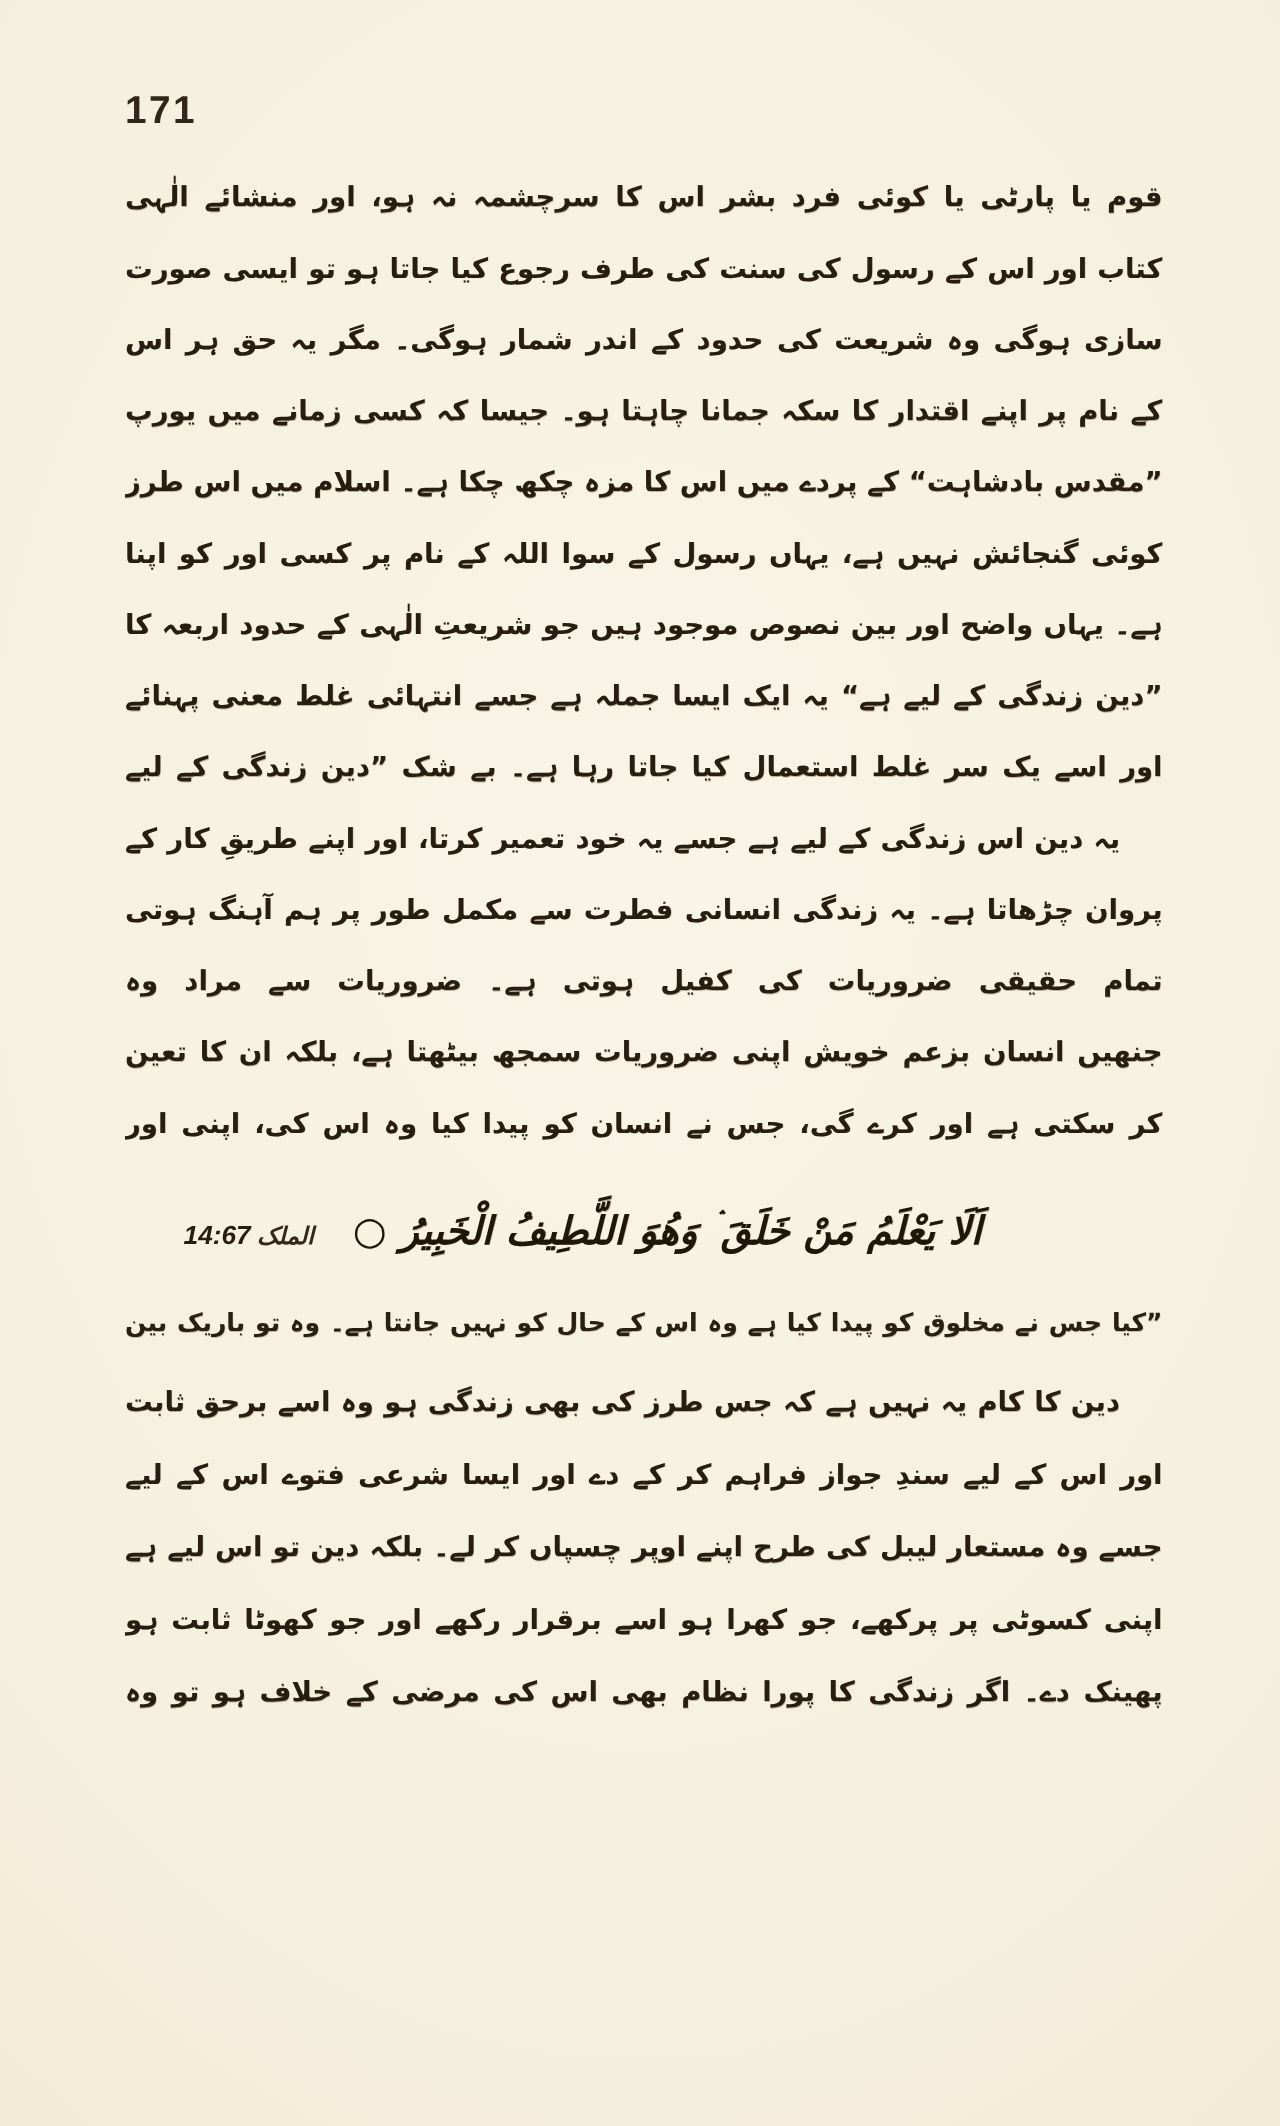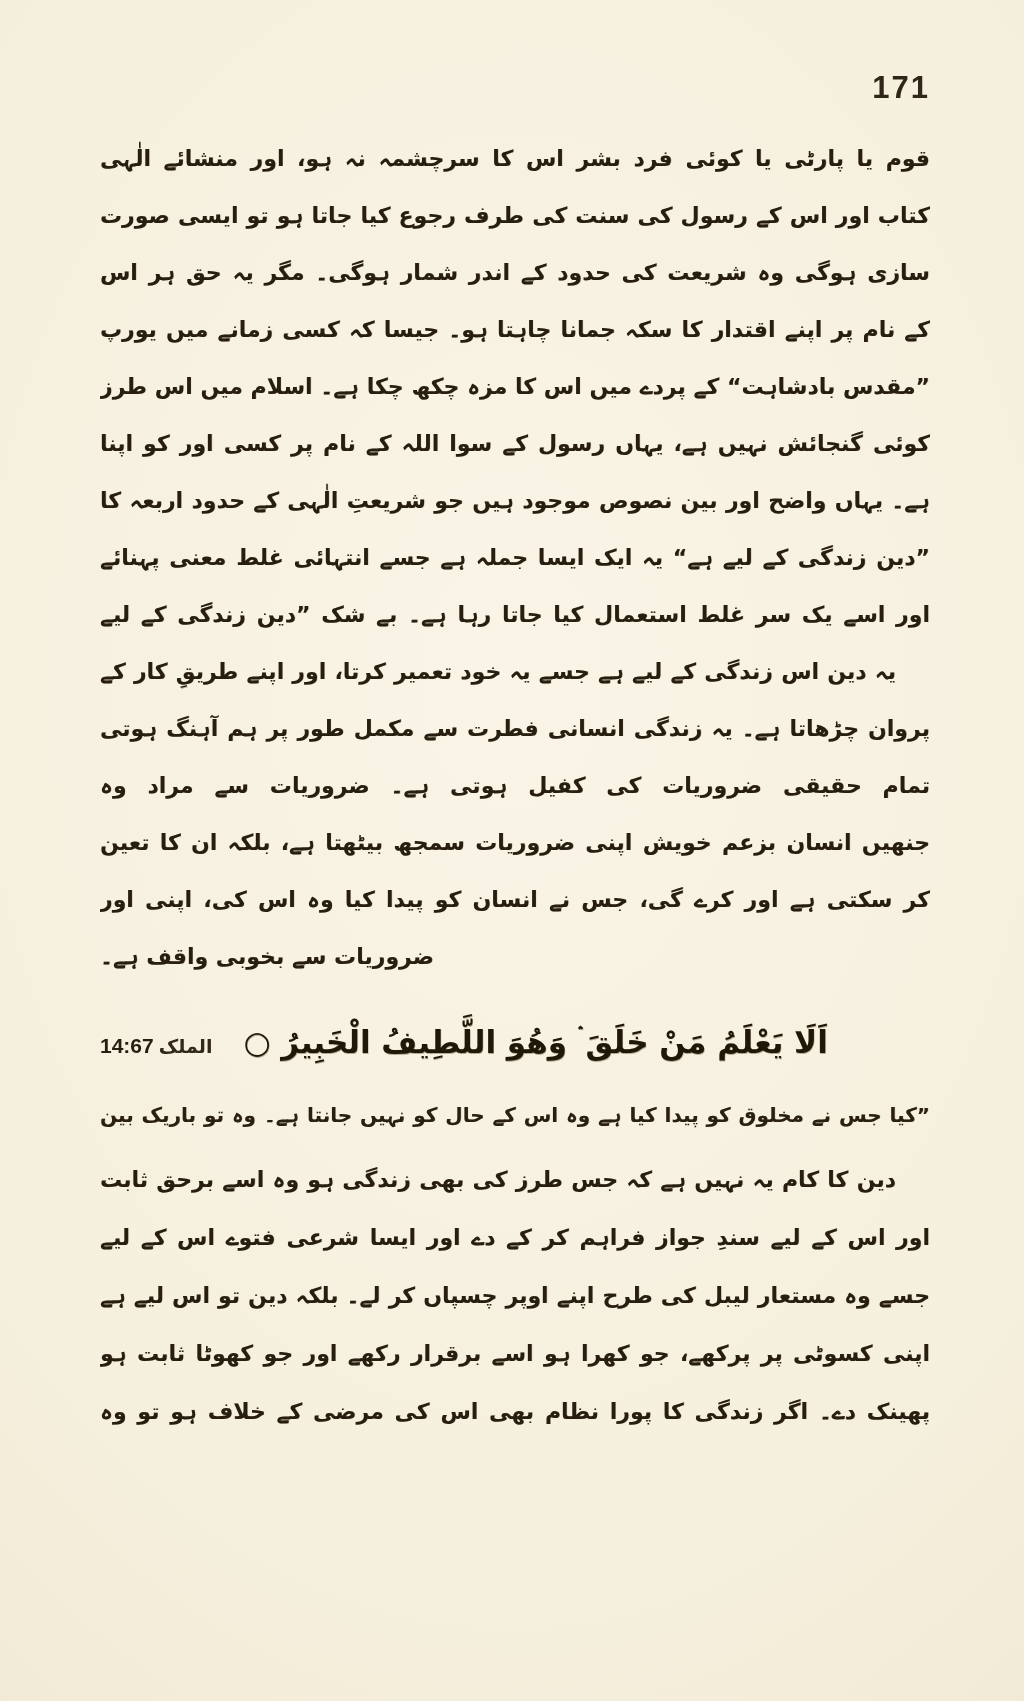--- a/index.html
+++ b/index.html
@@ -9,21 +9,21 @@
     margin:0 auto;
     background:
       radial-gradient(ellipse 120% 100% at 50% 40%, #f9f4e6 0%, #f5efdd 55%, #efe8d2 85%, #e9e1c8 100%);
     overflow:hidden;
     font-family:"DejaVu Sans", sans-serif;
     color:#271d10;
   }
   .page-number{
     position:absolute;
     top:70px;left:100px;width:830px;
-    text-align:right;
+    text-align:left;
     font-size:31px;
     font-weight:bold;
     letter-spacing:2px;
     color:#30261a;
     font-family:"Liberation Sans","DejaVu Sans",sans-serif;
   }
   .text-block{
     position:absolute;
     top:130px;left:100px;width:830px;
     direction:rtl;
@@ -40,24 +40,25 @@
     text-shadow:0.4px 0.4px 0 rgba(92,66,32,0.35);
   }
   .line.indent{padding-right:34px;}
   .line.end{text-align-last:left;}
   .gap-sm{height:20px;}
   .gap-xs{height:6px;}
   .verse-line{
     height:74px;
     line-height:74px;
     direction:rtl;
-    text-align:left;
+    text-align:center;
     padding-right:98px;
     overflow:hidden;
     white-space:nowrap;
+    font-style:italic;
   }
   .verse-text{
     font-size:31px;
     font-weight:bold;
     color:#1f1708;
     text-shadow:0.5px 0.5px 0 rgba(92,66,32,0.4);
   }
   .verse-ref-sura{
     font-size:19px;
     font-weight:bold;
@@ -106,21 +107,20 @@
       <div class="line">”دین زندگی کے لیے ہے“ یہ ایک ایسا جملہ ہے جسے انتہائی غلط معنی پہنائے گئے ہیں</div>
       <div class="line">اور اسے یک سر غلط استعمال کیا جاتا رہا ہے۔ بے شک ”دین زندگی کے لیے ہے“ مگر کس</div>
     </div>
 
     <div>
       <div class="line indent">یہ دین اس زندگی کے لیے ہے جسے یہ خود تعمیر کرتا، اور اپنے طریقِ کار کے مطابق</div>
       <div class="line">پروان چڑھاتا ہے۔ یہ زندگی انسانی فطرت سے مکمل طور پر ہم آہنگ ہوتی ہے اور انسان کی</div>
       <div class="line">تمام حقیقی ضروریات کی کفیل ہوتی ہے۔ ضروریات سے مراد وہ ”ضروریات“ نہیں ہیں</div>
       <div class="line">جنھیں انسان بزعم خویش اپنی ضروریات سمجھ بیٹھتا ہے، بلکہ ان کا تعین صرف وہی ہستی طے</div>
       <div class="line">کر سکتی ہے اور کرے گی، جس نے انسان کو پیدا کیا وہ اس کی، اپنی اور دوسری مخلوق کی تمام</div>
-      <div class="line end">ضروریات سے بخوبی واقف ہے۔</div>
     </div>
 
     <div class="gap-sm"></div>
 
     <div class="verse-line">
       <span class="verse-text">اَلَا يَعْلَمُ مَنْ خَلَقَ ۛ وَهُوَ اللَّطِيفُ الْخَبِيرُ ○</span>
       <span class="verse-ref-sura">الملک</span>
       <span class="verse-ref-num">14:67</span>
     </div>
 

